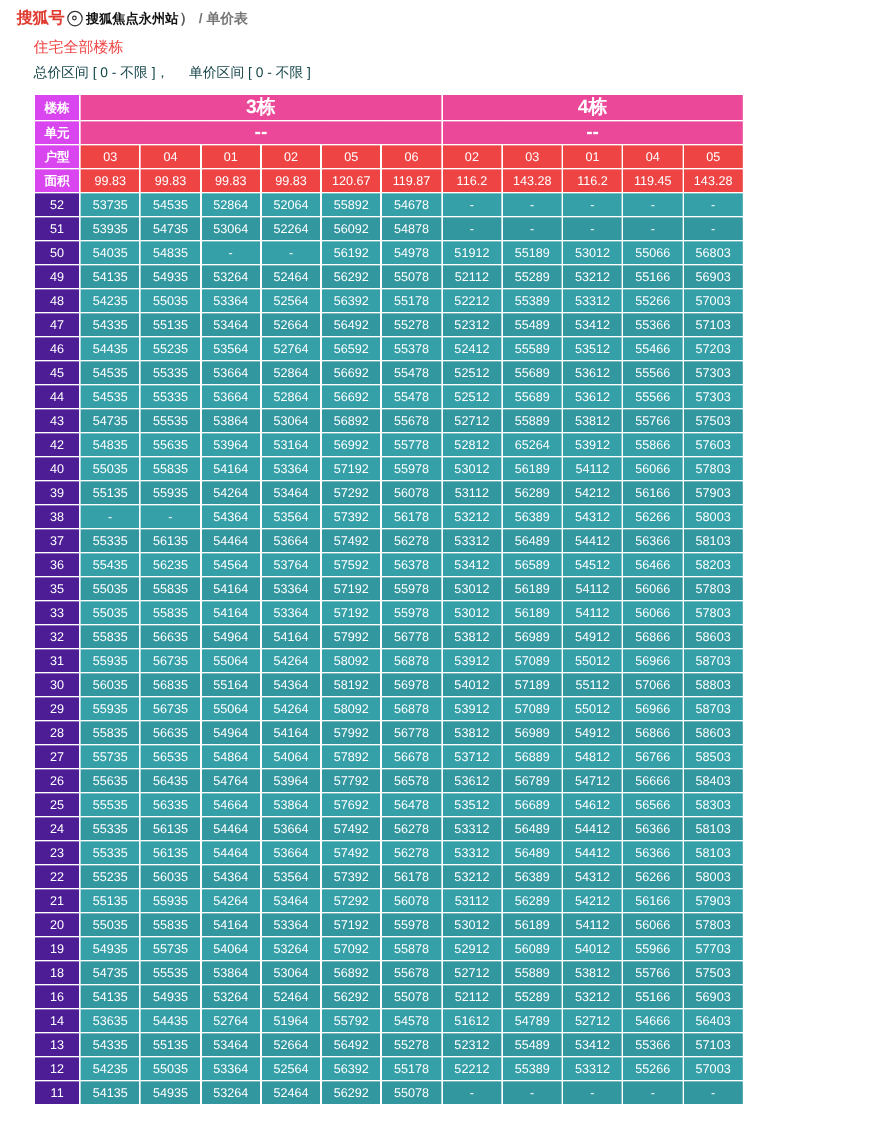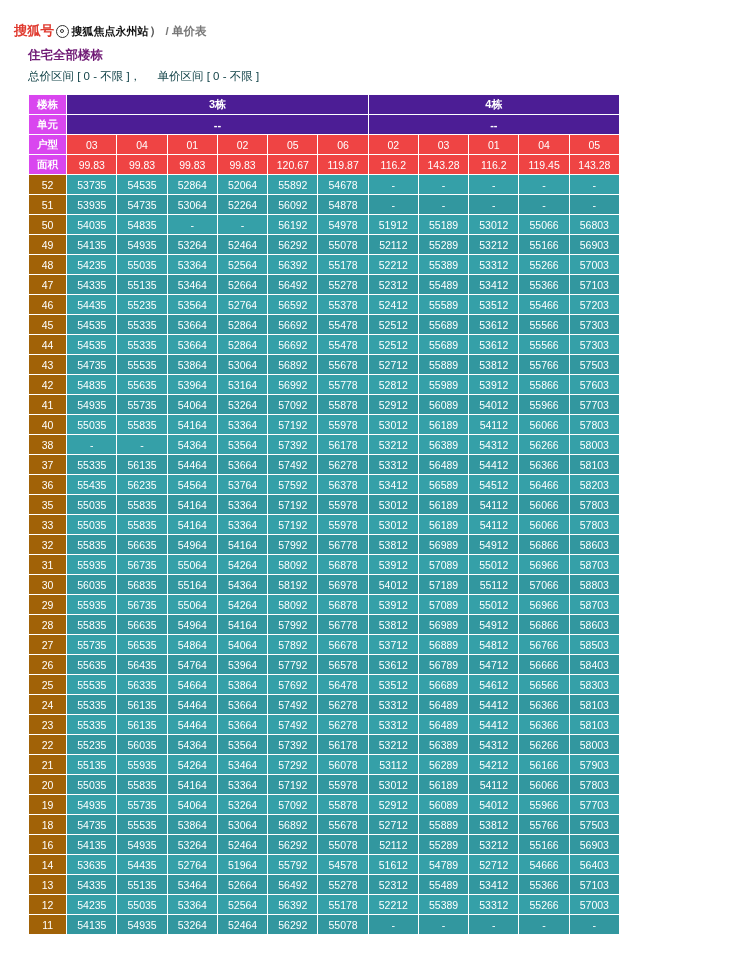--- a/index.html
+++ b/index.html
@@ -17,21 +17,21 @@
   .page {
     position: relative;
     width: 740px;
     height: 953px;
     background: #ffffff;
   }
   
   .topbar {
     display: flex;
     align-items: center;
-    padding: 22px 0 2px 14px;
+    padding: 6px 0 2px 14px;
     font-size: 13px;
   }
   .brand {
     display: flex;
     align-items: center;
     font-weight: bold;
     color: #222;
     font-size: 13.5px;
   }
   .brand .sohu {
@@ -71,22 +71,22 @@
     margin-left: 1px;
   }
   .crumb {
     color: #777;
     font-size: 11.5px;
     margin-left: 4px;
   }
   .subtitle {
     padding: 5px 0 2px 28px;
     font-size: 12.5px;
-    color: #701a75;
-    font-weight: bold;
+    color: #ef4444;
+    font-weight: normal;
   }
   .ranges {
     padding: 3px 0 8px 28px;
     font-size: 11.5px;
     color: #15454a;
   }
   .ranges .gap {
     display: inline-block;
     width: 10px;
   }
@@ -116,28 +116,28 @@
     font-size: 10.5px;
     text-align: center;
   }
   .hdr-cell {
     background: #ef4444;
     color: #ffffff;
     font-size: 10.5px;
     font-weight: normal;
   }
   .hdr-group {
-    background: #4c1d95;
+    background: #ec4899;
     color: #ffffff;
-    font-size: 11px;
+    font-size: 16px;
     text-align: left;
     padding-left: 6px;
   }
   .row-label {
-    background: #a16207;
+    background: #4c1d95;
     color: #ffffff;
     font-size: 10.5px;
     width: 38px;
   }
   td.cell {
     background: #35a0a8;
     color: #ffffff;
   }
   tr.odd td.cell {
     background: #32979f;
@@ -370,53 +370,53 @@
           </tr>
           <tr>
             <td class="row-label">42</td>
             <td class="cell">54835</td>
             <td class="cell">55635</td>
             <td class="cell">53964</td>
             <td class="cell">53164</td>
             <td class="cell">56992</td>
             <td class="cell">55778</td>
             <td class="cell sep-col">52812</td>
-            <td class="cell">55989</td>
+            <td class="cell">65264</td>
             <td class="cell">53912</td>
             <td class="cell">55866</td>
             <td class="cell">57603</td>
-          </tr>
-          <tr class="odd">
-            <td class="row-label">41</td>
-            <td class="cell">54935</td>
-            <td class="cell">55735</td>
-            <td class="cell">54064</td>
-            <td class="cell">53264</td>
-            <td class="cell">57092</td>
-            <td class="cell">55878</td>
-            <td class="cell sep-col">52912</td>
-            <td class="cell">56089</td>
-            <td class="cell">54012</td>
-            <td class="cell">55966</td>
-            <td class="cell">57703</td>
           </tr>
           <tr>
             <td class="row-label">40</td>
             <td class="cell">55035</td>
             <td class="cell">55835</td>
             <td class="cell">54164</td>
             <td class="cell">53364</td>
             <td class="cell">57192</td>
             <td class="cell">55978</td>
             <td class="cell sep-col">53012</td>
             <td class="cell">56189</td>
             <td class="cell">54112</td>
             <td class="cell">56066</td>
             <td class="cell">57803</td>
           </tr>
+          <tr class="odd">
+            <td class="row-label">39</td>
+            <td class="cell">55135</td>
+            <td class="cell">55935</td>
+            <td class="cell">54264</td>
+            <td class="cell">53464</td>
+            <td class="cell">57292</td>
+            <td class="cell">56078</td>
+            <td class="cell sep-col">53112</td>
+            <td class="cell">56289</td>
+            <td class="cell">54212</td>
+            <td class="cell">56166</td>
+            <td class="cell">57903</td>
+          </tr>
           <tr>
             <td class="row-label">38</td>
             <td class="cell">-</td>
             <td class="cell">-</td>
             <td class="cell">54364</td>
             <td class="cell">53564</td>
             <td class="cell">57392</td>
             <td class="cell">56178</td>
             <td class="cell sep-col">53212</td>
             <td class="cell">56389</td>

